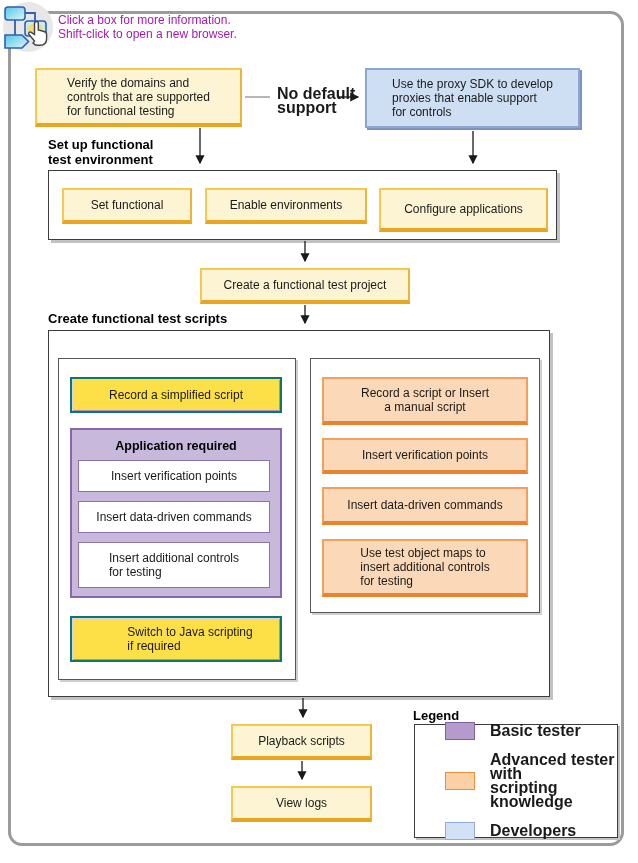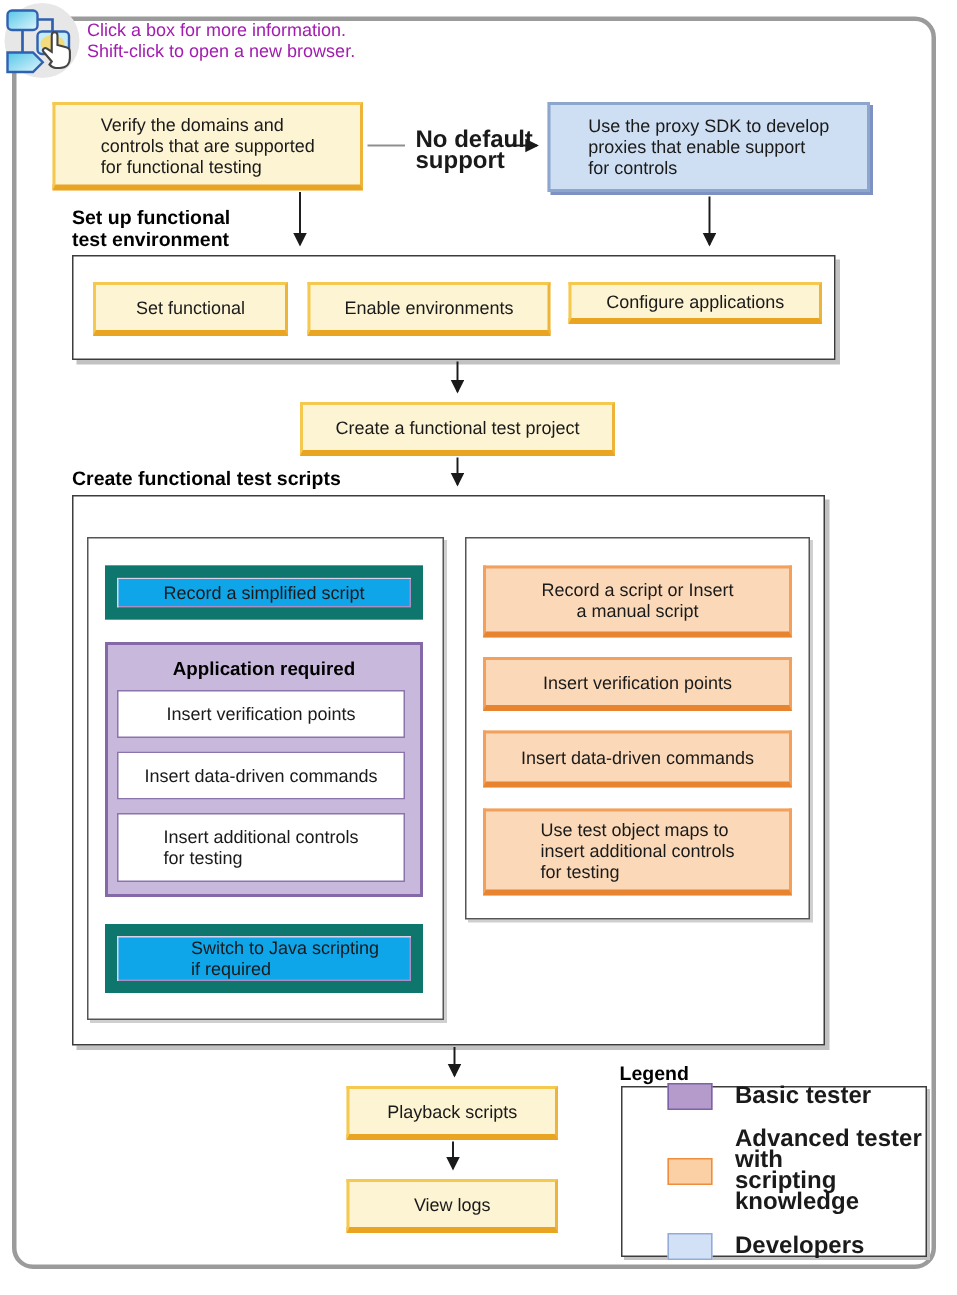--- a/index.html
+++ b/index.html
@@ -14,21 +14,21 @@
   }
   .note-text{left:58px;top:13px;font-size:12px;line-height:14px;white-space:pre-line;color:#a21caf;}
   .heading{font-weight:bold;font-size:13px;line-height:15px;color:#000;white-space:pre-line;}
   .box{
     display:flex;align-items:center;justify-content:center;
     font-size:12px;line-height:14px;text-align:center;white-space:pre-line;z-index:4;
   }
   .align-left{text-align:left;}
   .ybox{background:#fdf4d4;border:2px solid #f5c84f;border-bottom:4px solid #e9a422;border-right:2px solid #eeb43a;}
   .bluebox{background:#cfdff3;border:2px solid #8ca6ce;box-shadow:2px 2px 0 #7d91c2;}
-  .pbox{background:#0ea5e9;border:8px solid #0f766e;box-shadow:inset 1px 1px 0 #dcd2ea, inset -1px -1px 0 #a88fc4;}
+  .pbox{background:#fde047;border:2px solid #0f766e;box-shadow:inset 1px 1px 0 #dcd2ea, inset -1px -1px 0 #a88fc4;}
   .pcontainer{background:#c8b8dc;border:2px solid #8468a8;z-index:3;}
   .wbox{background:#fff;border:1px solid #8a74ac;}
   .obox{background:#fbd9b8;border:2px solid #f2a05c;border-bottom:4px solid #e8832f;}
   .container{background:#fff;border:1px solid #3c3c3c;box-shadow:3px 3px 0 #c2c2c2;z-index:1;}
   .inner-container{background:#fff;border:1px solid #555;box-shadow:2px 2px 0 #cfcfcf;z-index:2;}
   .label12{font-size:16px;line-height:14px;white-space:pre-line;font-weight:bold;}
   .pv-title{font-weight:bold;font-size:12.5px;text-align:center;padding-top:9px;color:#000;}
   .legend-box{background:#fff;border:1px solid #3c3c3c;box-shadow:2px 2px 0 #c2c2c2;
     display:flex;flex-direction:column;justify-content:center;gap:13px;padding:6px 0 6px 10px;z-index:2;}
   .legend-item{display:flex;align-items:center;gap:15px;margin-left:20px;}
@@ -74,21 +74,21 @@
 proxies that enable support
 for controls</div>
 
 <div class="abs heading" style="left:48px;top:137px;">Set up functional
 test environment</div>
 
 <div class="abs container" style="left:48px;top:170px;width:509px;height:70px;"></div>
 
 <div class="abs box ybox" style="left:62px;top:188px;width:130px;height:36px;">Set functional</div>
 <div class="abs box ybox" style="left:205px;top:188px;width:162px;height:36px;">Enable environments</div>
-<div class="abs box ybox" style="left:379px;top:188px;width:169px;height:28px;">Configure applications</div>
+<div class="abs box ybox" style="left:379px;top:188px;width:169px;height:44px;">Configure applications</div>
 
 <div class="abs box ybox" style="left:200px;top:268px;width:210px;height:36px;">Create a functional test project</div>
 
 <div class="abs heading" style="left:48px;top:311px;">Create functional test scripts</div>
 
 <div class="abs container" style="left:48px;top:330px;width:502px;height:367px;"></div>
 
 <div class="abs heading" style="left:60px;top:343px;font-size:12.5px;">Simplified scripting</div>
 <div class="abs inner-container" style="left:58px;top:358px;width:238px;height:322px;"></div>
 

